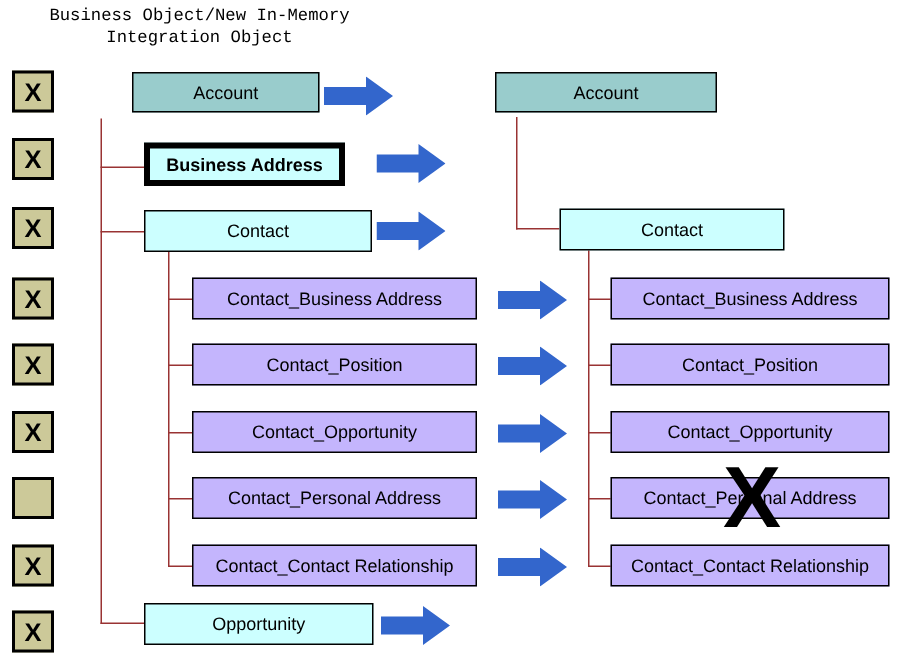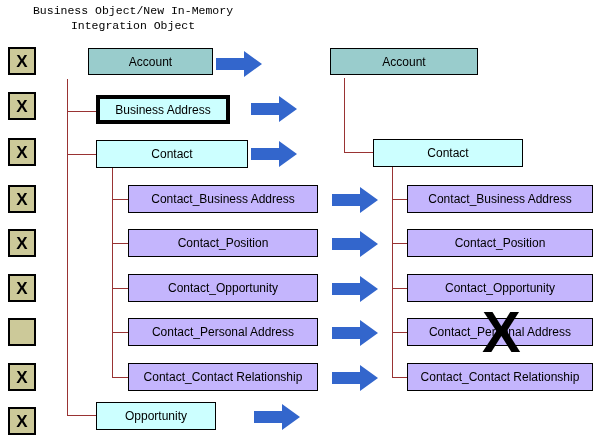--- a/index.html
+++ b/index.html
@@ -116,31 +116,31 @@
 
   <div class="line v" style="left:112px; top:166px; height:212px;"></div>
   <div class="line h" style="left:112px; top:199px; width:17px;"></div>
   <div class="line h" style="left:112px; top:243px; width:17px;"></div>
   <div class="line h" style="left:112px; top:288px; width:17px;"></div>
   <div class="line h" style="left:112px; top:332px; width:17px;"></div>
   <div class="line h" style="left:112px; top:377px; width:17px;"></div>
 
   <div class="node teal" style="left:88px;  top:48px;  width:125px; height:27px;">Account</div>
 
-  <div class="node cyan thick" style="left:96px; top:95px; width:134px; height:29px;">Business Address</div>
+  <div class="node cyan thick" style="left:96px; top:95px; width:134px; height:29px;font-weight:bold;">Business Address</div>
 
   <div class="node cyan" style="left:96px;  top:140px; width:152px; height:28px;">Contact</div>
 
   <div class="node yellow" style="left:128px; top:185px; width:190px; height:28px;">Contact_Business Address</div>
   <div class="node yellow" style="left:128px; top:229px; width:190px; height:28px;">Contact_Position</div>
   <div class="node yellow" style="left:128px; top:274px; width:190px; height:28px;">Contact_Opportunity</div>
   <div class="node yellow" style="left:128px; top:318px; width:190px; height:28px;">Contact_Personal Address</div>
   <div class="node yellow" style="left:128px; top:363px; width:190px; height:28px;">Contact_Contact Relationship</div>
 
-  <div class="node cyan" style="left:96px;  top:402px; width:120px; height:28px;">Opportunity</div>
+  <div class="node cyan" style="left:96px;  top:402px; width:153px; height:28px;">Opportunity</div>
 
   <div class="arrow" style="left:216px; top:51px;">
     <svg width="46" height="26" viewBox="0 0 46 26">
         <polygon points="0,7 28,7 28,0 46,13 28,26 28,19 0,19" fill="#3366cc"></polygon>
       </svg>
   </div>
   <div class="arrow" style="left:251px; top:96px;">
     <svg width="46" height="26" viewBox="0 0 46 26">
         <polygon points="0,7 28,7 28,0 46,13 28,26 28,19 0,19" fill="#3366cc"></polygon>
       </svg>

